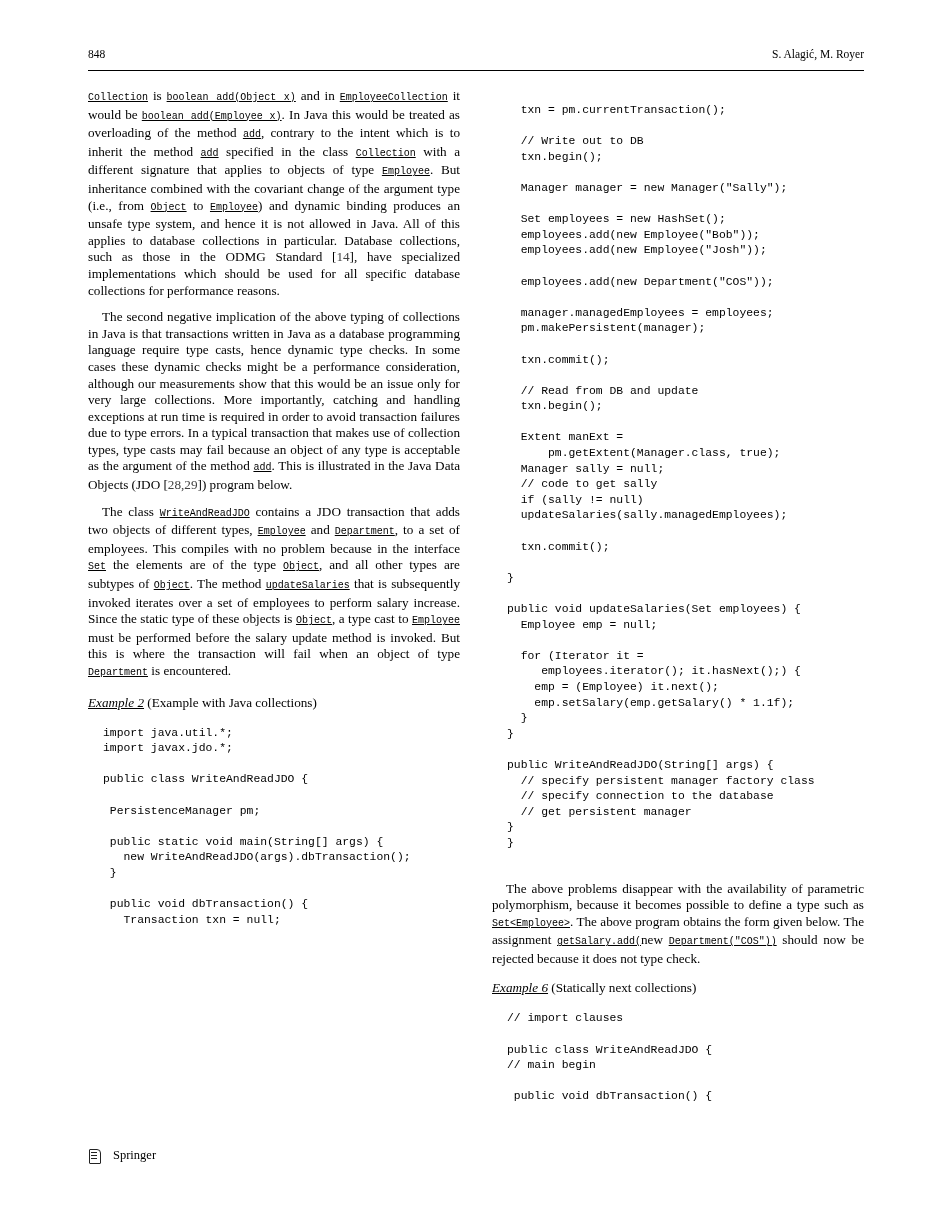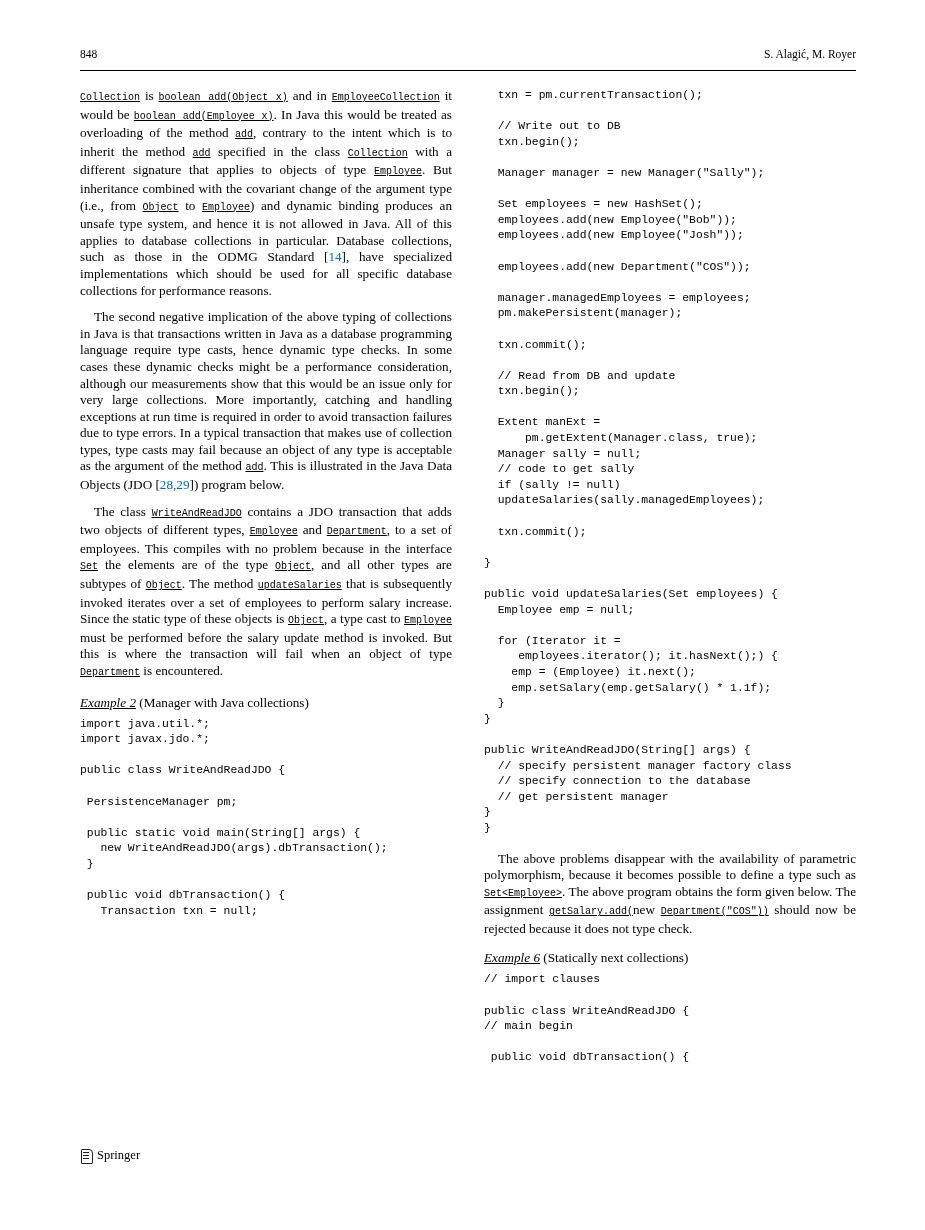--- a/index.html
+++ b/index.html
@@ -10,21 +10,21 @@
   body {
     width: 925px;
     height: 1230px;
     font-family: "Liberation Serif", serif;
     color: #000000;
     position: relative;
     overflow: hidden;
   }
   .page {
     position: absolute;
-    left: 4px; top: 0;
+    left: 12px; top: 0;
     width: 753px;
     height: 1230px;
   }
   .header {
     position: absolute;
     left: 76px;
     top: 48px;
     width: 776px;
     display: flex;
     justify-content: space-between;
@@ -60,45 +60,45 @@
     text-align: justify;
     text-justify: inter-word;
     hyphens: auto;
   }
   p.body.indent { text-indent: 14px; }
   code, .mono {
     font-family: "Liberation Mono", monospace;
     font-size: 10px;
     text-decoration: underline;
   }
-  .cite { color: #0369a1; }
+  .cite { color: #404040; }
   .example-head {
     margin: 13px 0 6px 0;
     font-size: 13.2px;
   }
   .example-head .it { font-style: italic; text-decoration: underline; }
   pre.code {
-    margin: 0;
+    margin: 15px;
     font-family: "Liberation Mono", monospace;
     font-size: 11.4px;
     line-height: 15.6px;
     white-space: pre;
     color: #000;
   }
   .gap-s { height: 10px; }
   .gap-m { height: 14px; }
   .springer {
     position: absolute;
     left: 76px;
     top: 1148px;
     font-size: 12px;
     font-family: "Liberation Serif", serif;
     display: flex;
     align-items: center;
-    gap: 4px;
+    gap: 12px;
   }
   .springer .logo {
     display: inline-block;
     width: 13px;
     height: 15px;
     position: relative;
   }
   .springer .logo:before {
     content: "";
     position: absolute;
@@ -132,21 +132,21 @@
 
     <div class="col">
       <p class="body"><code>Collection</code> is <code>boolean add(Object x)</code> and in <code>EmployeeCollection</code> it would be <code>boolean add(Employee x)</code>. In Java this would be treated as overloading of the method <code>add</code>, contrary to the intent which is to inherit the method <code>add</code> specified in the class <code>Collection</code> with a different signature that applies to objects of type <code>Employee</code>. But inheritance combined with the covariant change of the argument type (i.e., from <code>Object</code> to <code>Employee</code>) and dynamic binding produces an unsafe type system, and hence it is not allowed in Java. All of this applies to database collections in particular. Database collections, such as those in the ODMG Standard [<span class="cite">14</span>], have specialized implementations which should be used for all specific database collections for performance reasons.</p>
       <div class="gap-s"></div>
       <p class="body indent">The second negative implication of the above typing of collections in Java is that transactions written in Java as a database programming language require type casts, hence dynamic type checks. In some cases these dynamic checks might be a performance consideration, although our measurements show that this would be an issue only for very large collections. More importantly, catching and handling exceptions at run time is required in order to avoid transaction failures due to type errors. In a typical transaction that makes use of collection types, type casts may fail because an object of any type is acceptable as the argument of the method <code>add</code>. This is illustrated in the Java Data Objects (JDO [<span class="cite">28,29</span>]) program below.</p>
       <div class="gap-s"></div>
       <p class="body indent">The class <code>WriteAndReadJDO</code> contains a JDO transaction that adds two objects of different types, <code>Employee</code> and <code>Department</code>, to a set of employees. This compiles with no problem because in the interface <code>Set</code> the elements are of the type <code>Object</code>, and all other types are subtypes of <code>Object</code>. The method <code>updateSalaries</code> that is subsequently invoked iterates over a set of employees to perform salary increase. Since the static type of these objects is <code>Object</code>, a type cast to <code>Employee</code> must be performed before the salary update method is invoked. But this is where the transaction will fail when an object of type <code>Department</code> is encountered.</p>
 
       <div class="example-head">
         <span class="it">Example 2</span>
-        <span>(Manager with Java collections)</span>
+        <span>(Example with Java collections)</span>
       </div>
 
       <pre class="code">import java.util.*;
 import javax.jdo.*;
 
 public class WriteAndReadJDO {
 
  PersistenceManager pm;
 
  public static void main(String[] args) {

